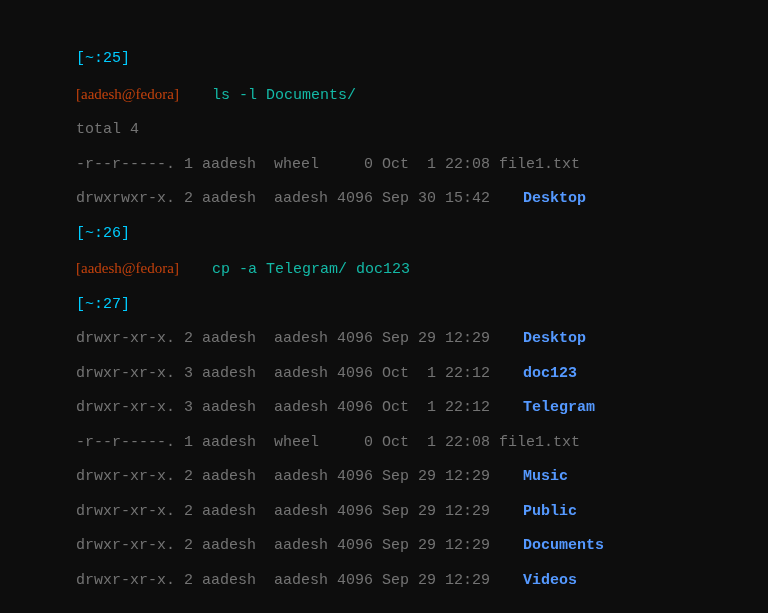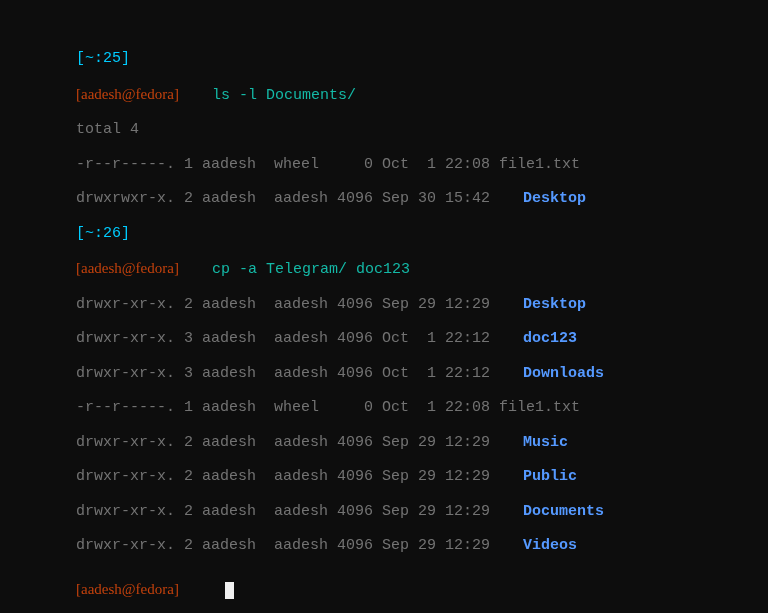--- a/index.html
+++ b/index.html
@@ -61,28 +61,29 @@
   <div class="line"><span class="file-plain">total 4</span></div>
 
   <div class="line"><span class="file-plain">-r--r-----. 1 aadesh  wheel     0 Oct  1 22:08 file1.txt</span></div>
 
   <div class="line"><span class="file-plain">drwxrwxr-x. 2 aadesh  aadesh 4096 Sep 30 15:42 </span><span class="dir-name">Desktop</span></div>
 
   <div class="line"><span class="prompt-bracket">[~:26]</span></div>
 
   <div class="line"><span class="prompt-user">[aadesh@fedora]</span><span class="prompt-command"> cp -a Telegram/ doc123</span></div>
 
+  <div class="line"><span class="prompt-bracket">[~:27]</span></div>
 
 
 
   <div class="line"><span class="file-plain">drwxr-xr-x. 2 aadesh  aadesh 4096 Sep 29 12:29 </span><span class="dir-name">Desktop</span></div>
 
   <div class="line"><span class="file-plain">drwxr-xr-x. 3 aadesh  aadesh 4096 Oct  1 22:12 </span><span class="dir-name">doc123</span></div>
 
-  <div class="line"><span class="file-plain">drwxr-xr-x. 3 aadesh  aadesh 4096 Oct  1 22:12 </span><span class="dir-name">Downloads</span></div>
+  <div class="line"><span class="file-plain">drwxr-xr-x. 3 aadesh  aadesh 4096 Oct  1 22:12 </span><span class="dir-name">Telegram</span></div>
 
 
   <div class="line"><span class="file-plain">-r--r-----. 1 aadesh  wheel     0 Oct  1 22:08 file1.txt</span></div>
 
   <div class="line"><span class="file-plain">drwxr-xr-x. 2 aadesh  aadesh 4096 Sep 29 12:29 </span><span class="dir-name">Music</span></div>
 
 
   <div class="line"><span class="file-plain">drwxr-xr-x. 2 aadesh  aadesh 4096 Sep 29 12:29 </span><span class="dir-name">Public</span></div>
 
   <div class="line"><span class="file-plain">drwxr-xr-x. 2 aadesh  aadesh 4096 Sep 29 12:29 </span><span class="dir-name">Documents</span></div>

